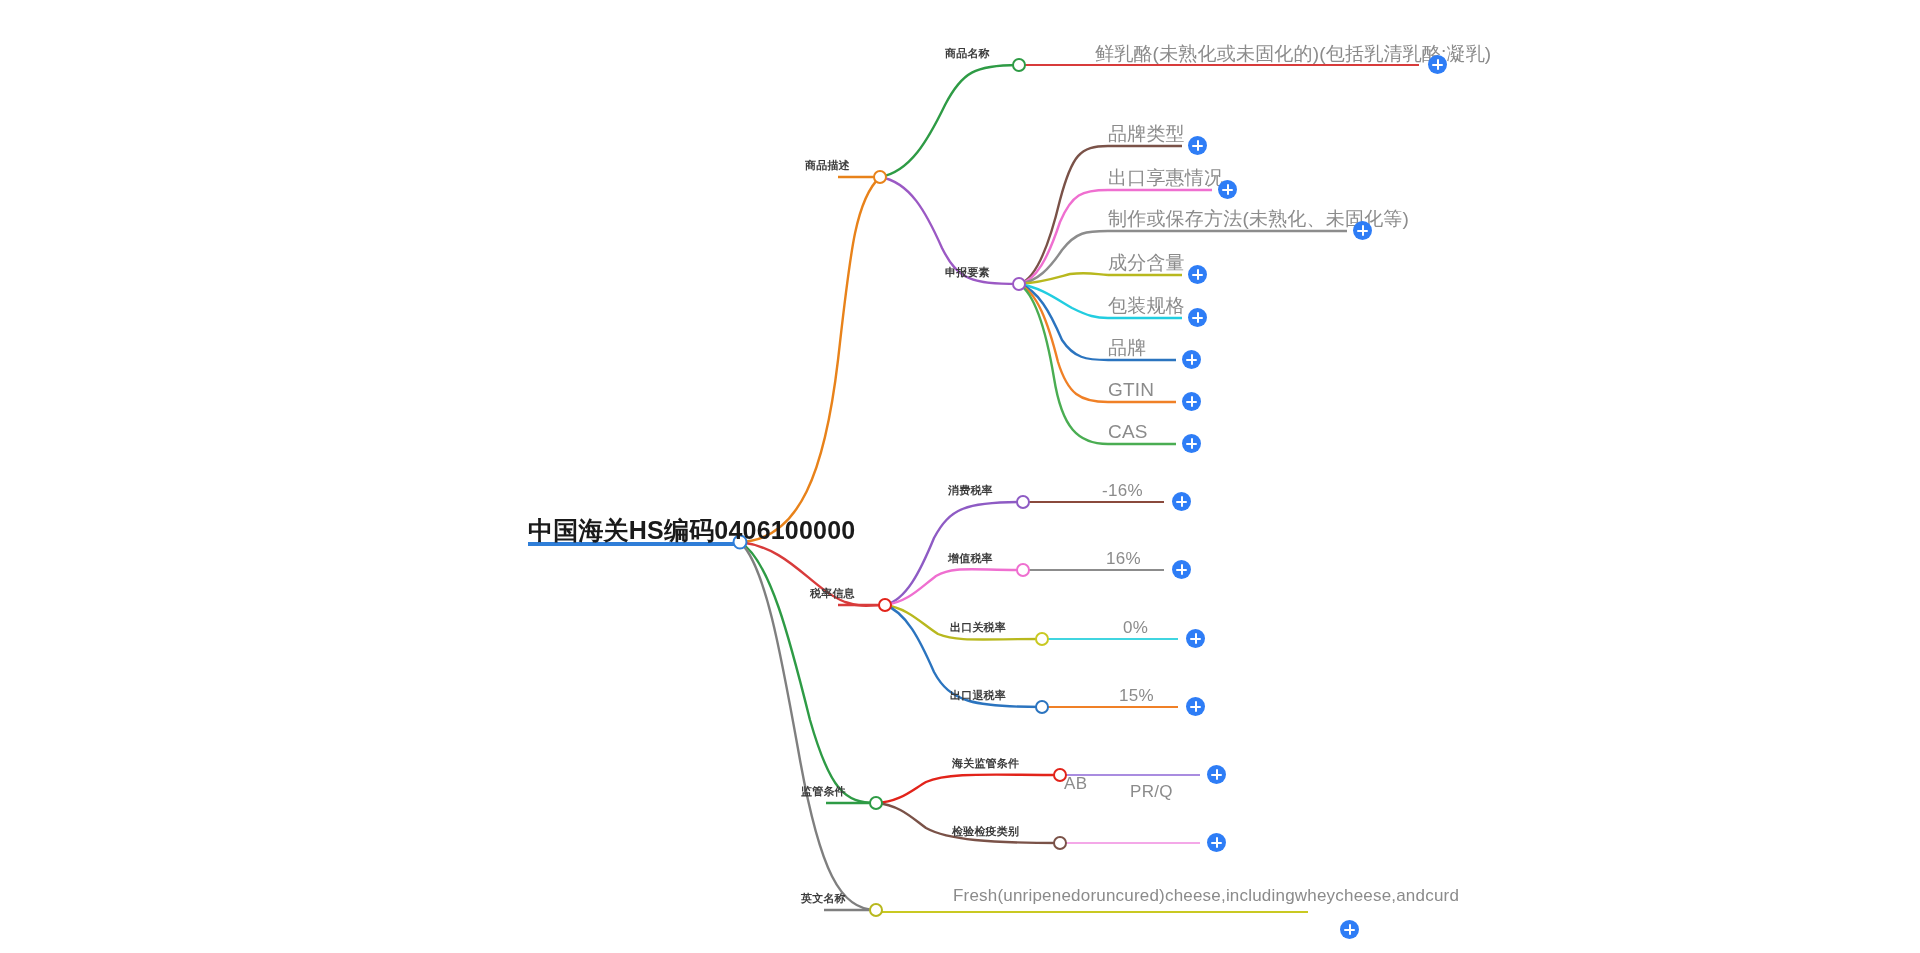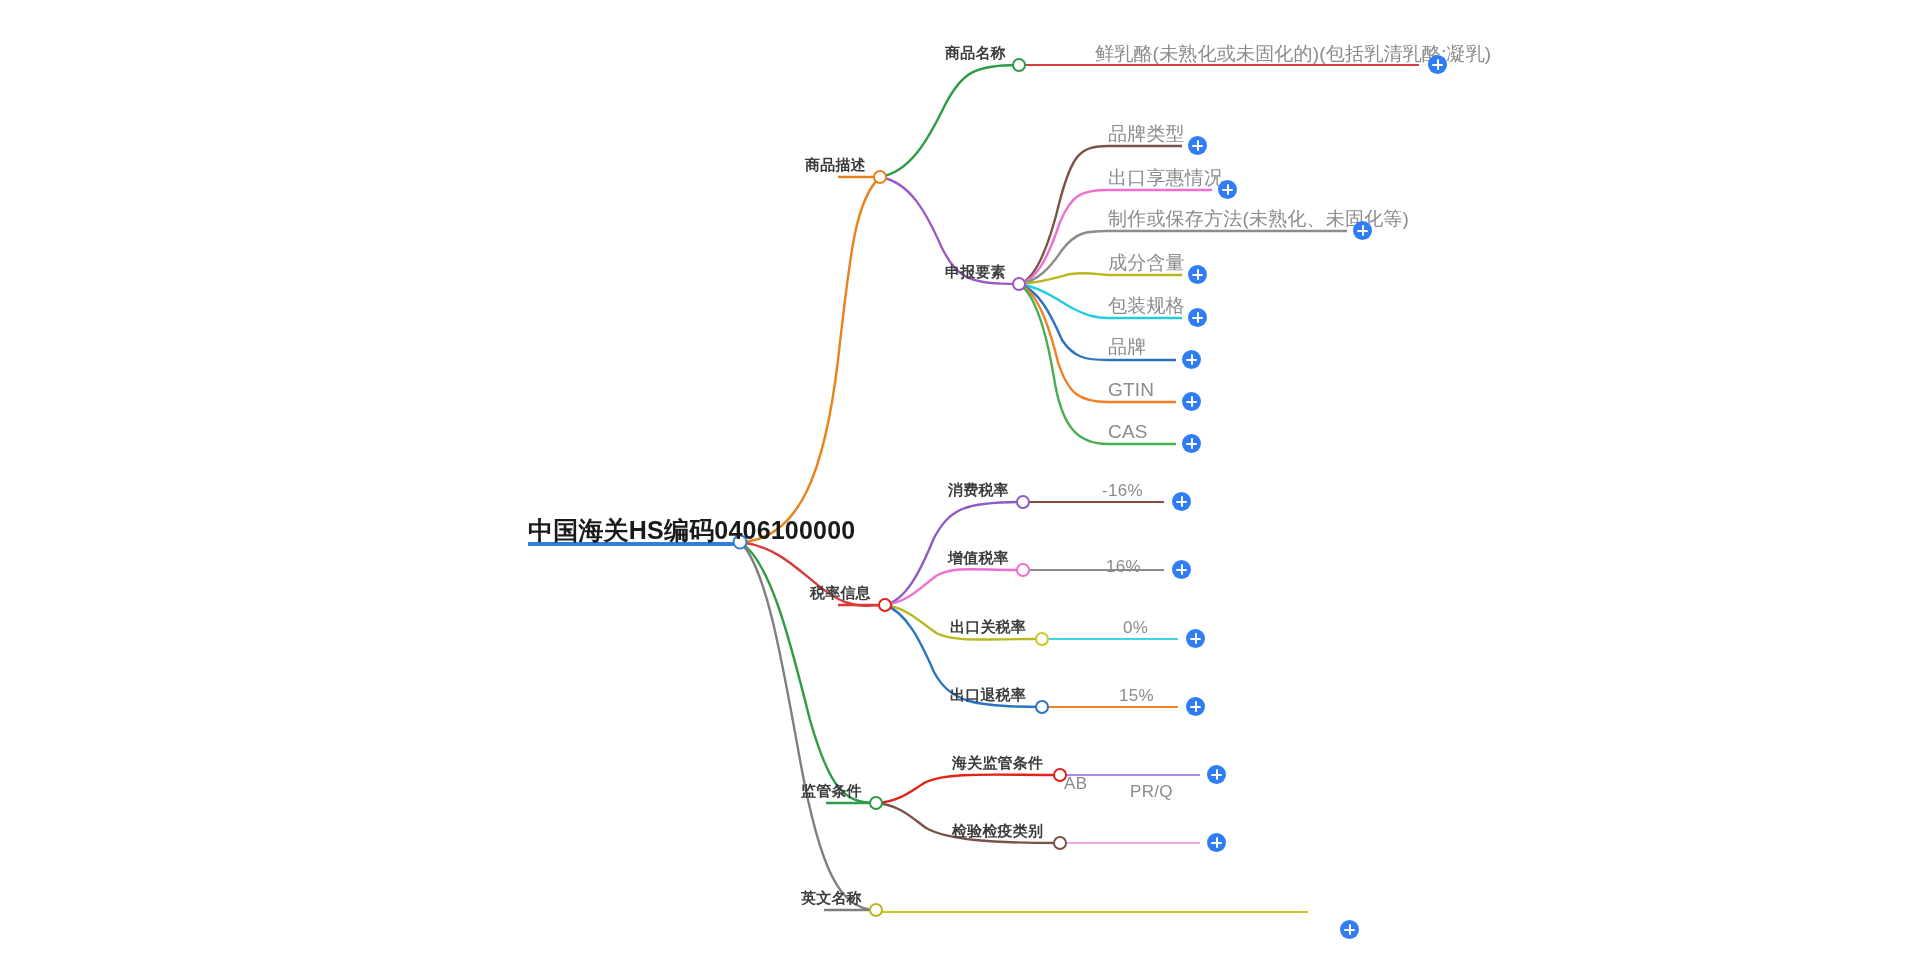--- a/index.html
+++ b/index.html
@@ -1,21 +1,21 @@
 <!DOCTYPE html>
 <html><head>
 <meta charset="utf-8">
 <style>
   html,body{margin:0;padding:0;background:#ffffff;}
   body{width:1920px;height:953px;position:relative;overflow:hidden;
        font-family:"Liberation Sans","DejaVu Sans",sans-serif;}
   #mindmap{position:absolute;left:0;top:0;width:1920px;height:953px;}
   svg.links{position:absolute;left:0;top:0;width:1920px;height:953px;pointer-events:none;}
   .node-label{position:absolute;white-space:nowrap;font-weight:bold;color:#3c3c3c;
-              font-size:15px;line-height:20px;letter-spacing:.2px;}
+              font-size:11px;line-height:20px;letter-spacing:.2px;}
   .leaf-label{position:absolute;white-space:nowrap;color:#8b8b8b;font-weight:normal;
               font-size:19px;line-height:20px;letter-spacing:.2px;}
   .value-label{position:absolute;white-space:nowrap;color:#8b8b8b;font-weight:normal;
                font-size:17px;line-height:20px;letter-spacing:.3px;}
   .root-label{position:absolute;white-space:nowrap;color:#1a1a1a;font-weight:bold;
               font-size:25px;line-height:24px;letter-spacing:.2px;}
   .wrap-label{position:absolute;color:#8b8b8b;font-weight:normal;font-size:17px;
               line-height:21px;letter-spacing:.2px;width:380px;}
   .plus{position:absolute;width:19px;height:19px;border-radius:50%;
         background:#2e7df6;cursor:pointer;}
@@ -133,37 +133,37 @@
 
   <div class="leaf-label" style="left:1108px;top:209px;">制作或保存方法(未熟化、未固化等)</div>
   <div class="plus" style="left:1353px;top:221px;"></div>
 
   <div class="leaf-label" style="left:1108px;top:253px;">成分含量</div>
   <div class="plus" style="left:1188px;top:265px;"></div>
 
   <div class="leaf-label" style="left:1108px;top:296px;">包装规格</div>
   <div class="plus" style="left:1188px;top:308px;"></div>
 
-  <div class="leaf-label" style="left:1108px;top:338px;font-family:Liberation Mono, monospace;">品牌</div>
+  <div class="leaf-label" style="left:1108px;top:338px;">品牌</div>
   <div class="plus" style="left:1182px;top:350px;"></div>
 
   <div class="leaf-label" style="left:1108px;top:380px;">GTIN</div>
   <div class="plus" style="left:1182px;top:392px;"></div>
 
   <div class="leaf-label" style="left:1108px;top:422px;">CAS</div>
   <div class="plus" style="left:1182px;top:434px;"></div>
 
   <div class="node-label" style="left:810px;top:583px;">税率信息</div>
 
   <div class="node-label" style="left:948px;top:480px;">消费税率</div>
   <div class="value-label" style="left:1102px;top:481px;">-16%</div>
   <div class="plus" style="left:1172px;top:492px;"></div>
 
   <div class="node-label" style="left:948px;top:548px;">增值税率</div>
-  <div class="value-label" style="left:1106px;top:549px;margin-top:8px;">16%</div>
+  <div class="value-label" style="left:1106px;top:549px;">16%</div>
   <div class="plus" style="left:1172px;top:560px;"></div>
 
   <div class="node-label" style="left:950px;top:617px;">出口关税率</div>
   <div class="value-label" style="left:1123px;top:618px;">0%</div>
   <div class="plus" style="left:1186px;top:629px;"></div>
 
   <div class="node-label" style="left:950px;top:685px;">出口退税率</div>
   <div class="value-label" style="left:1119px;top:686px;">15%</div>
   <div class="plus" style="left:1186px;top:697px;"></div>
 
@@ -171,15 +171,16 @@
 
   <div class="node-label" style="left:952px;top:753px;">海关监管条件</div>
   <div class="value-label" style="left:1064px;top:754px;margin-top:20px;">AB</div>
   <div class="plus" style="left:1207px;top:765px;"></div>
 
   <div class="node-label" style="left:952px;top:821px;">检验检疫类别</div>
   <div class="value-label" style="left:1130px;top:782px;">PR/Q</div>
   <div class="plus" style="left:1207px;top:833px;"></div>
 
   <div class="node-label" style="left:801px;top:888px;">英文名称</div>
+  <div class="wrap-label" style="left:953px;top:885px;">Fresh(unripenedoruncured)cheese,includingwheycheese,andcurd</div>
   <div class="plus" style="left:1340px;top:920px;"></div>
 
 </div>
 
 </body></html>

